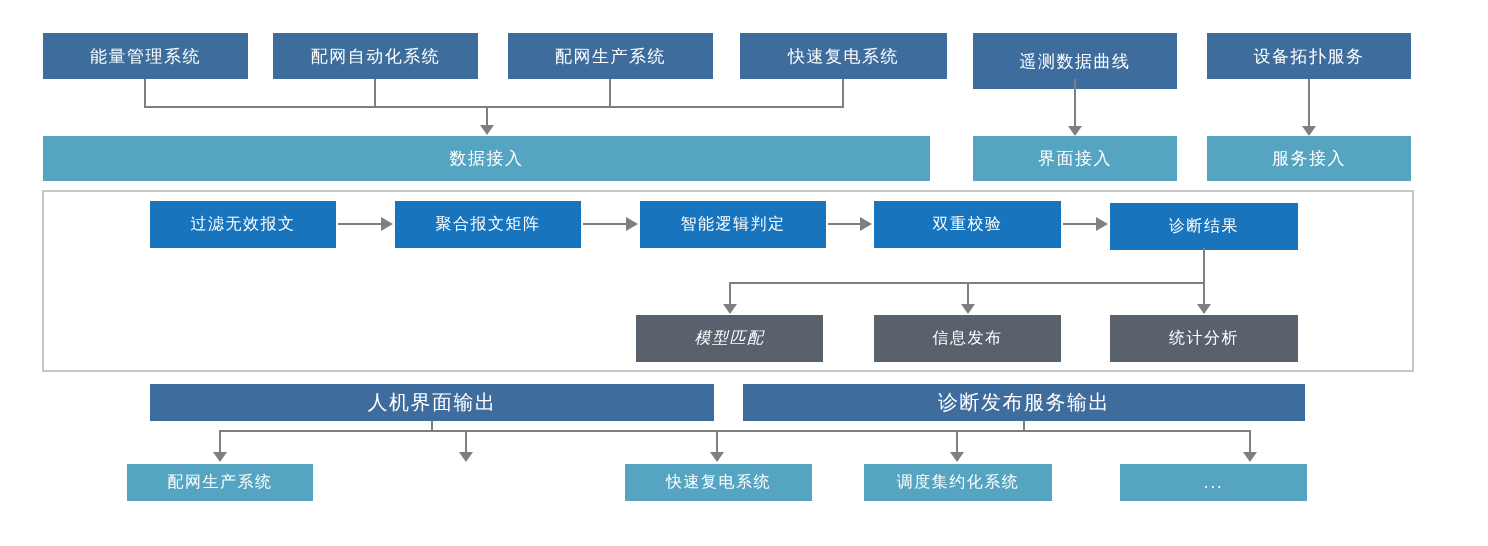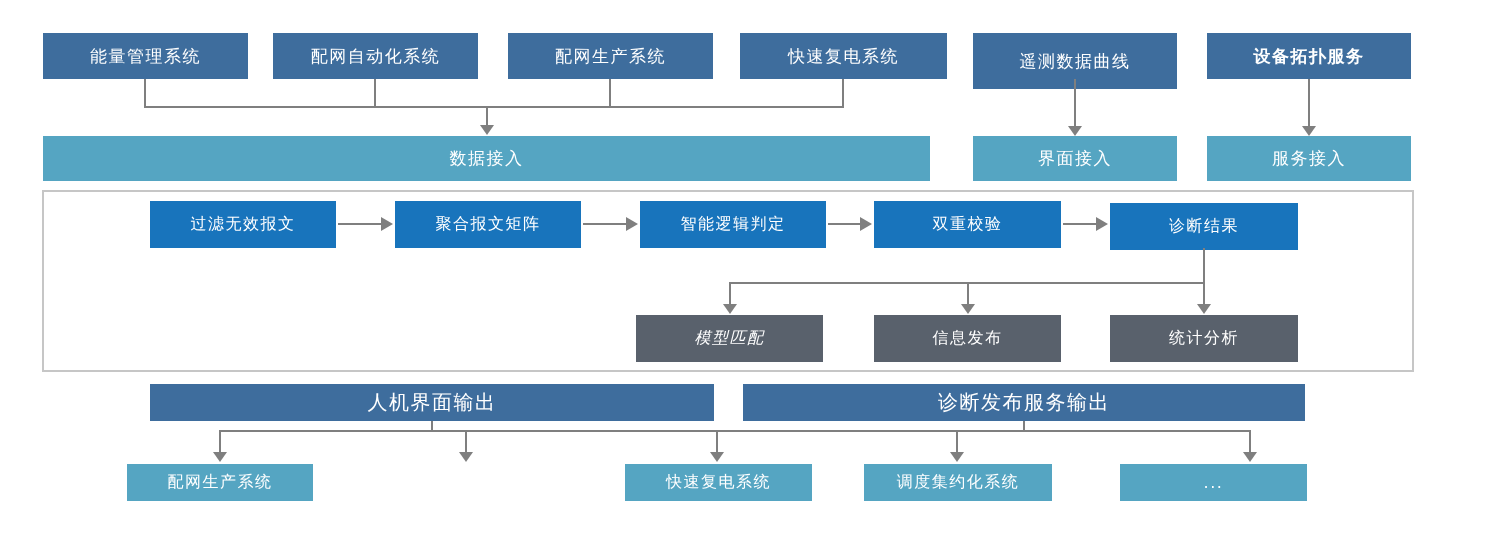--- a/index.html
+++ b/index.html
@@ -39,21 +39,21 @@
 </head>
 <body>
 
 <div id="canvas">
 
   <div class="bx dark" style="left:43px;top:33px;width:205px;height:46px;font-family:Liberation Mono, monospace;">能量管理系统</div>
   <div class="bx dark" style="left:273px;top:33px;width:205px;height:46px;">配网自动化系统</div>
   <div class="bx dark" style="left:508px;top:33px;width:205px;height:46px;">配网生产系统</div>
   <div class="bx dark" style="left:740px;top:33px;width:207px;height:46px;">快速复电系统</div>
   <div class="bx dark" style="left:973px;top:33px;width:204px;height:56px;">遥测数据曲线</div>
-  <div class="bx dark" style="left:1207px;top:33px;width:204px;height:46px;font-weight:bold;">设备拓扑服务</div>
+  <div class="bx dark" style="left:1207px;top:33px;width:204px;height:46px;">设备拓扑服务</div>
 
   <div class="ln" style="left:144px;top:79px;width:2px;height:29px;"></div>
   <div class="ln" style="left:374px;top:79px;width:2px;height:29px;"></div>
   <div class="ln" style="left:609px;top:79px;width:2px;height:29px;"></div>
   <div class="ln" style="left:842px;top:79px;width:2px;height:29px;"></div>
   <div class="ln" style="left:144px;top:106px;width:700px;height:2px;"></div>
   <div class="ln" style="left:486px;top:106px;width:2px;height:19px;"></div>
   <div class="ad" style="left:480px;top:125px;"></div>
 
   <div class="ln" style="left:1074px;top:79px;width:2px;height:47px;"></div>

